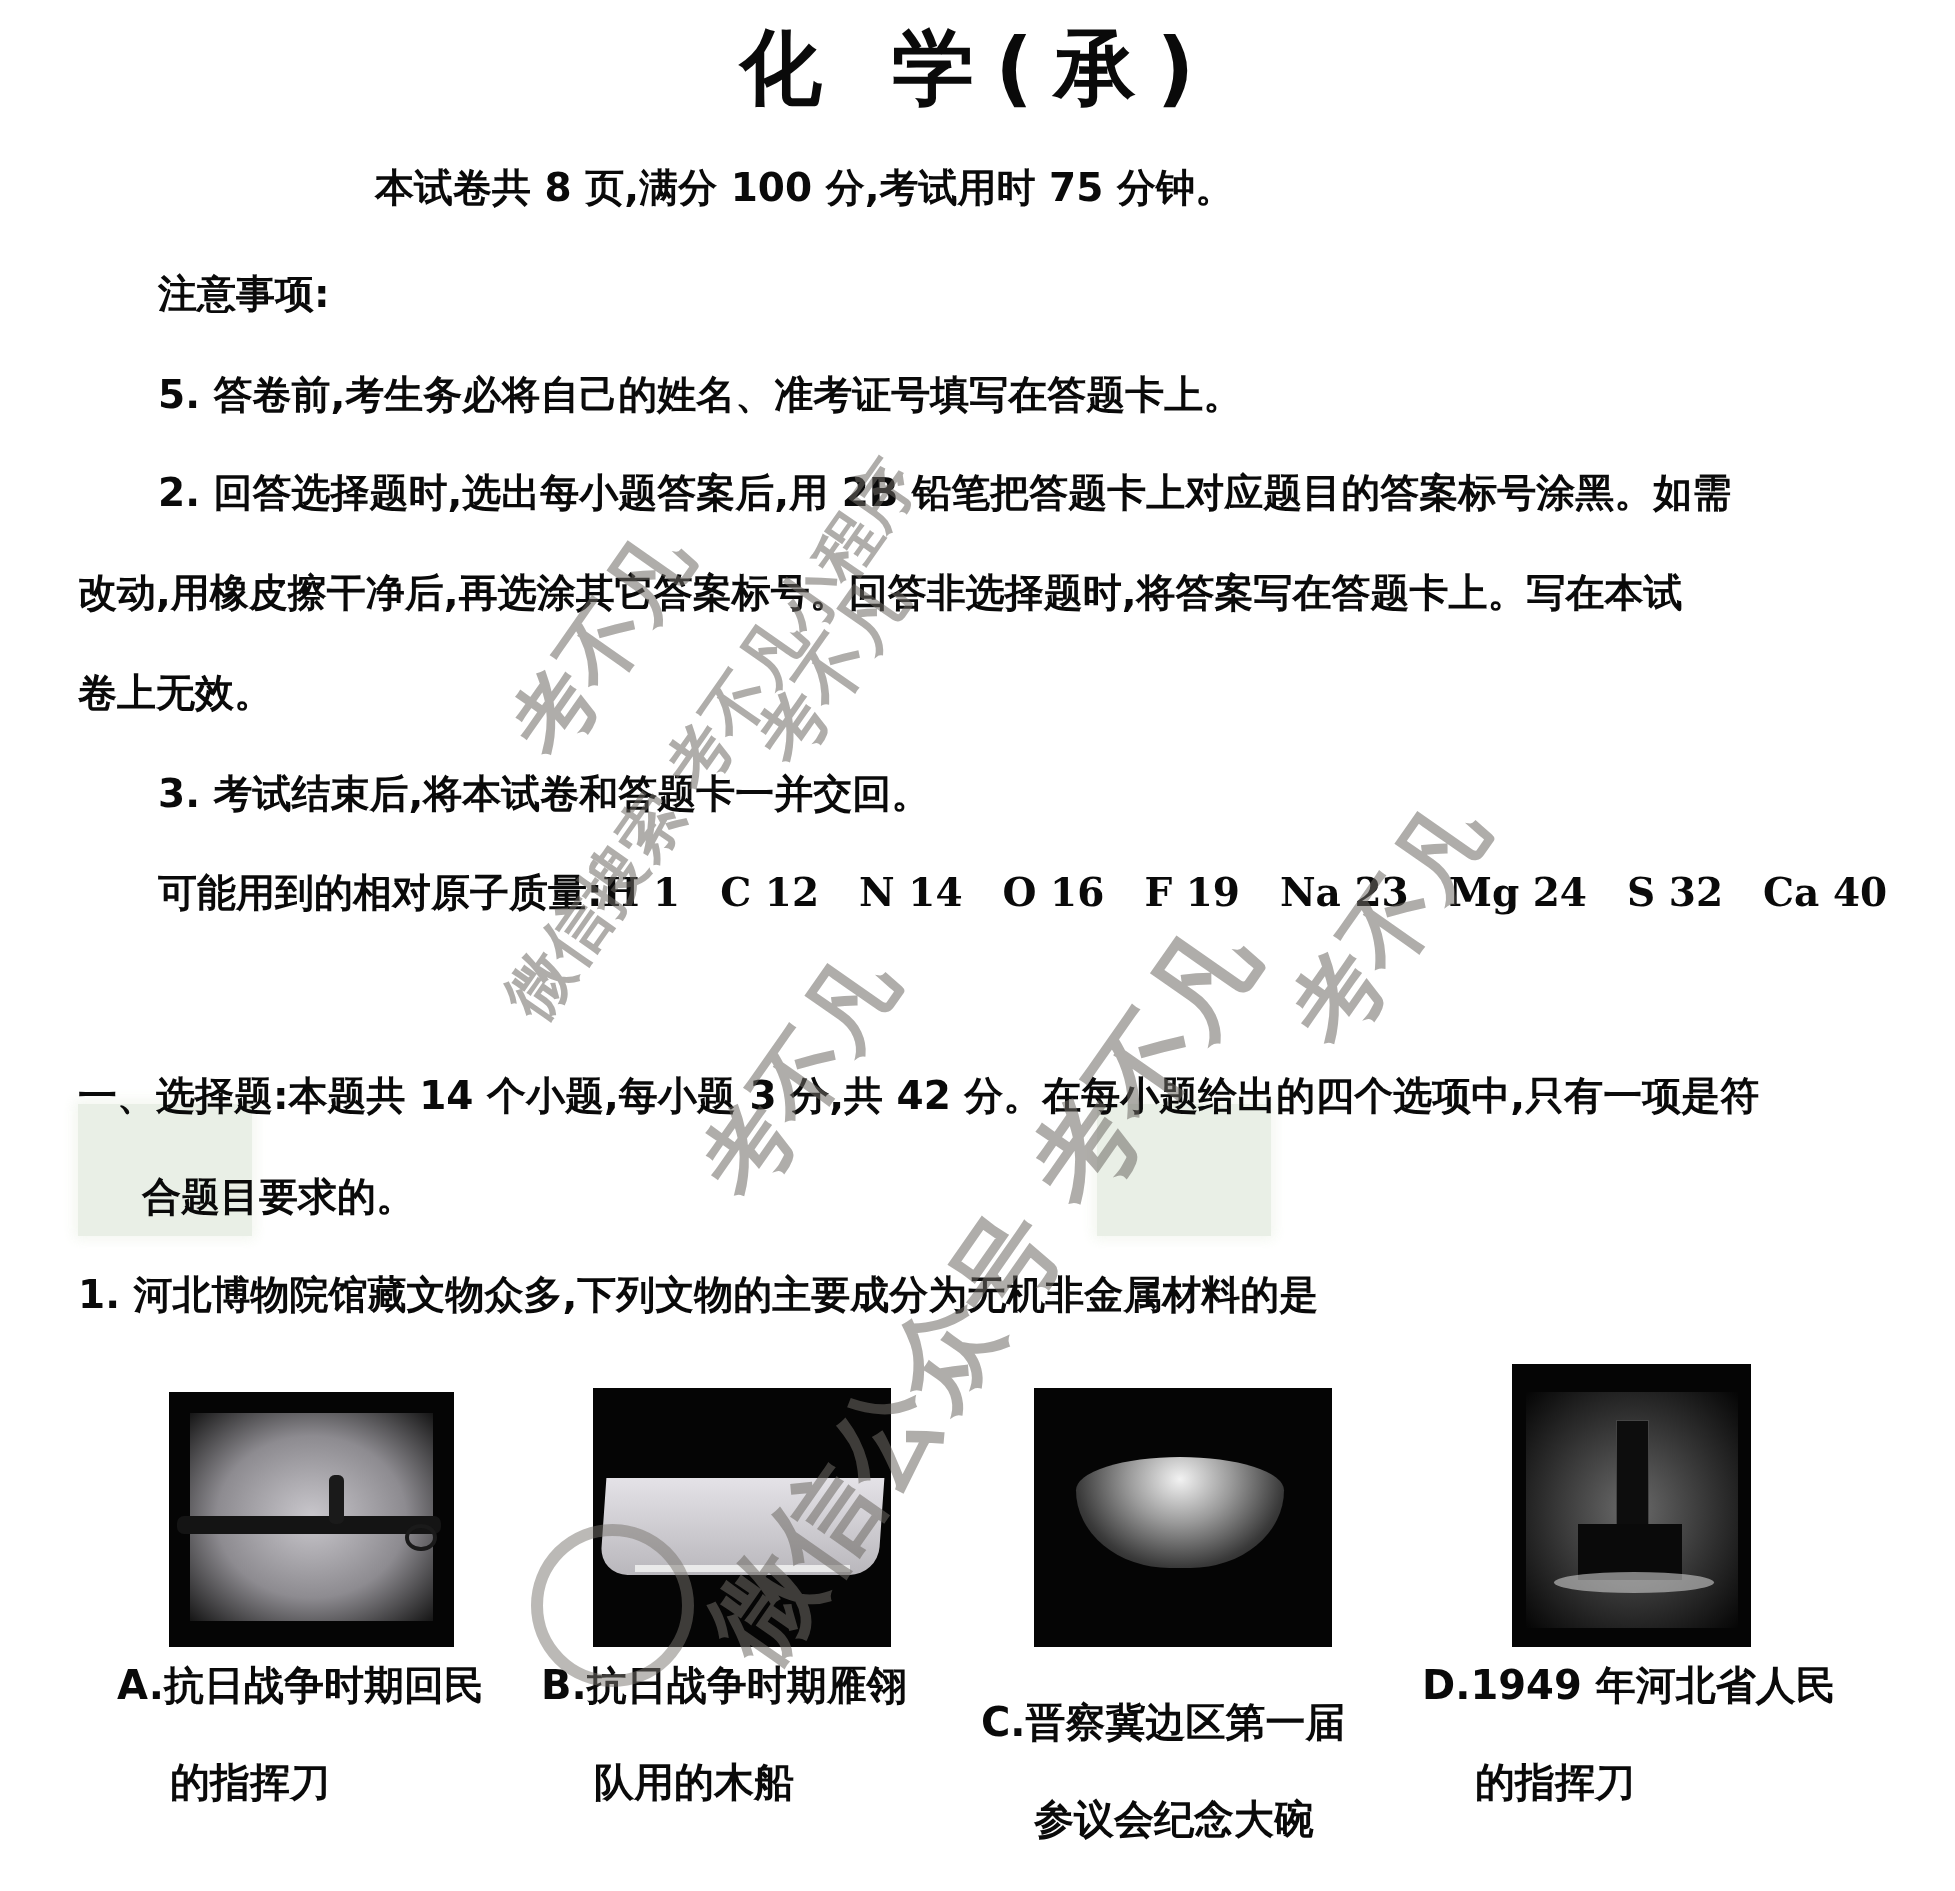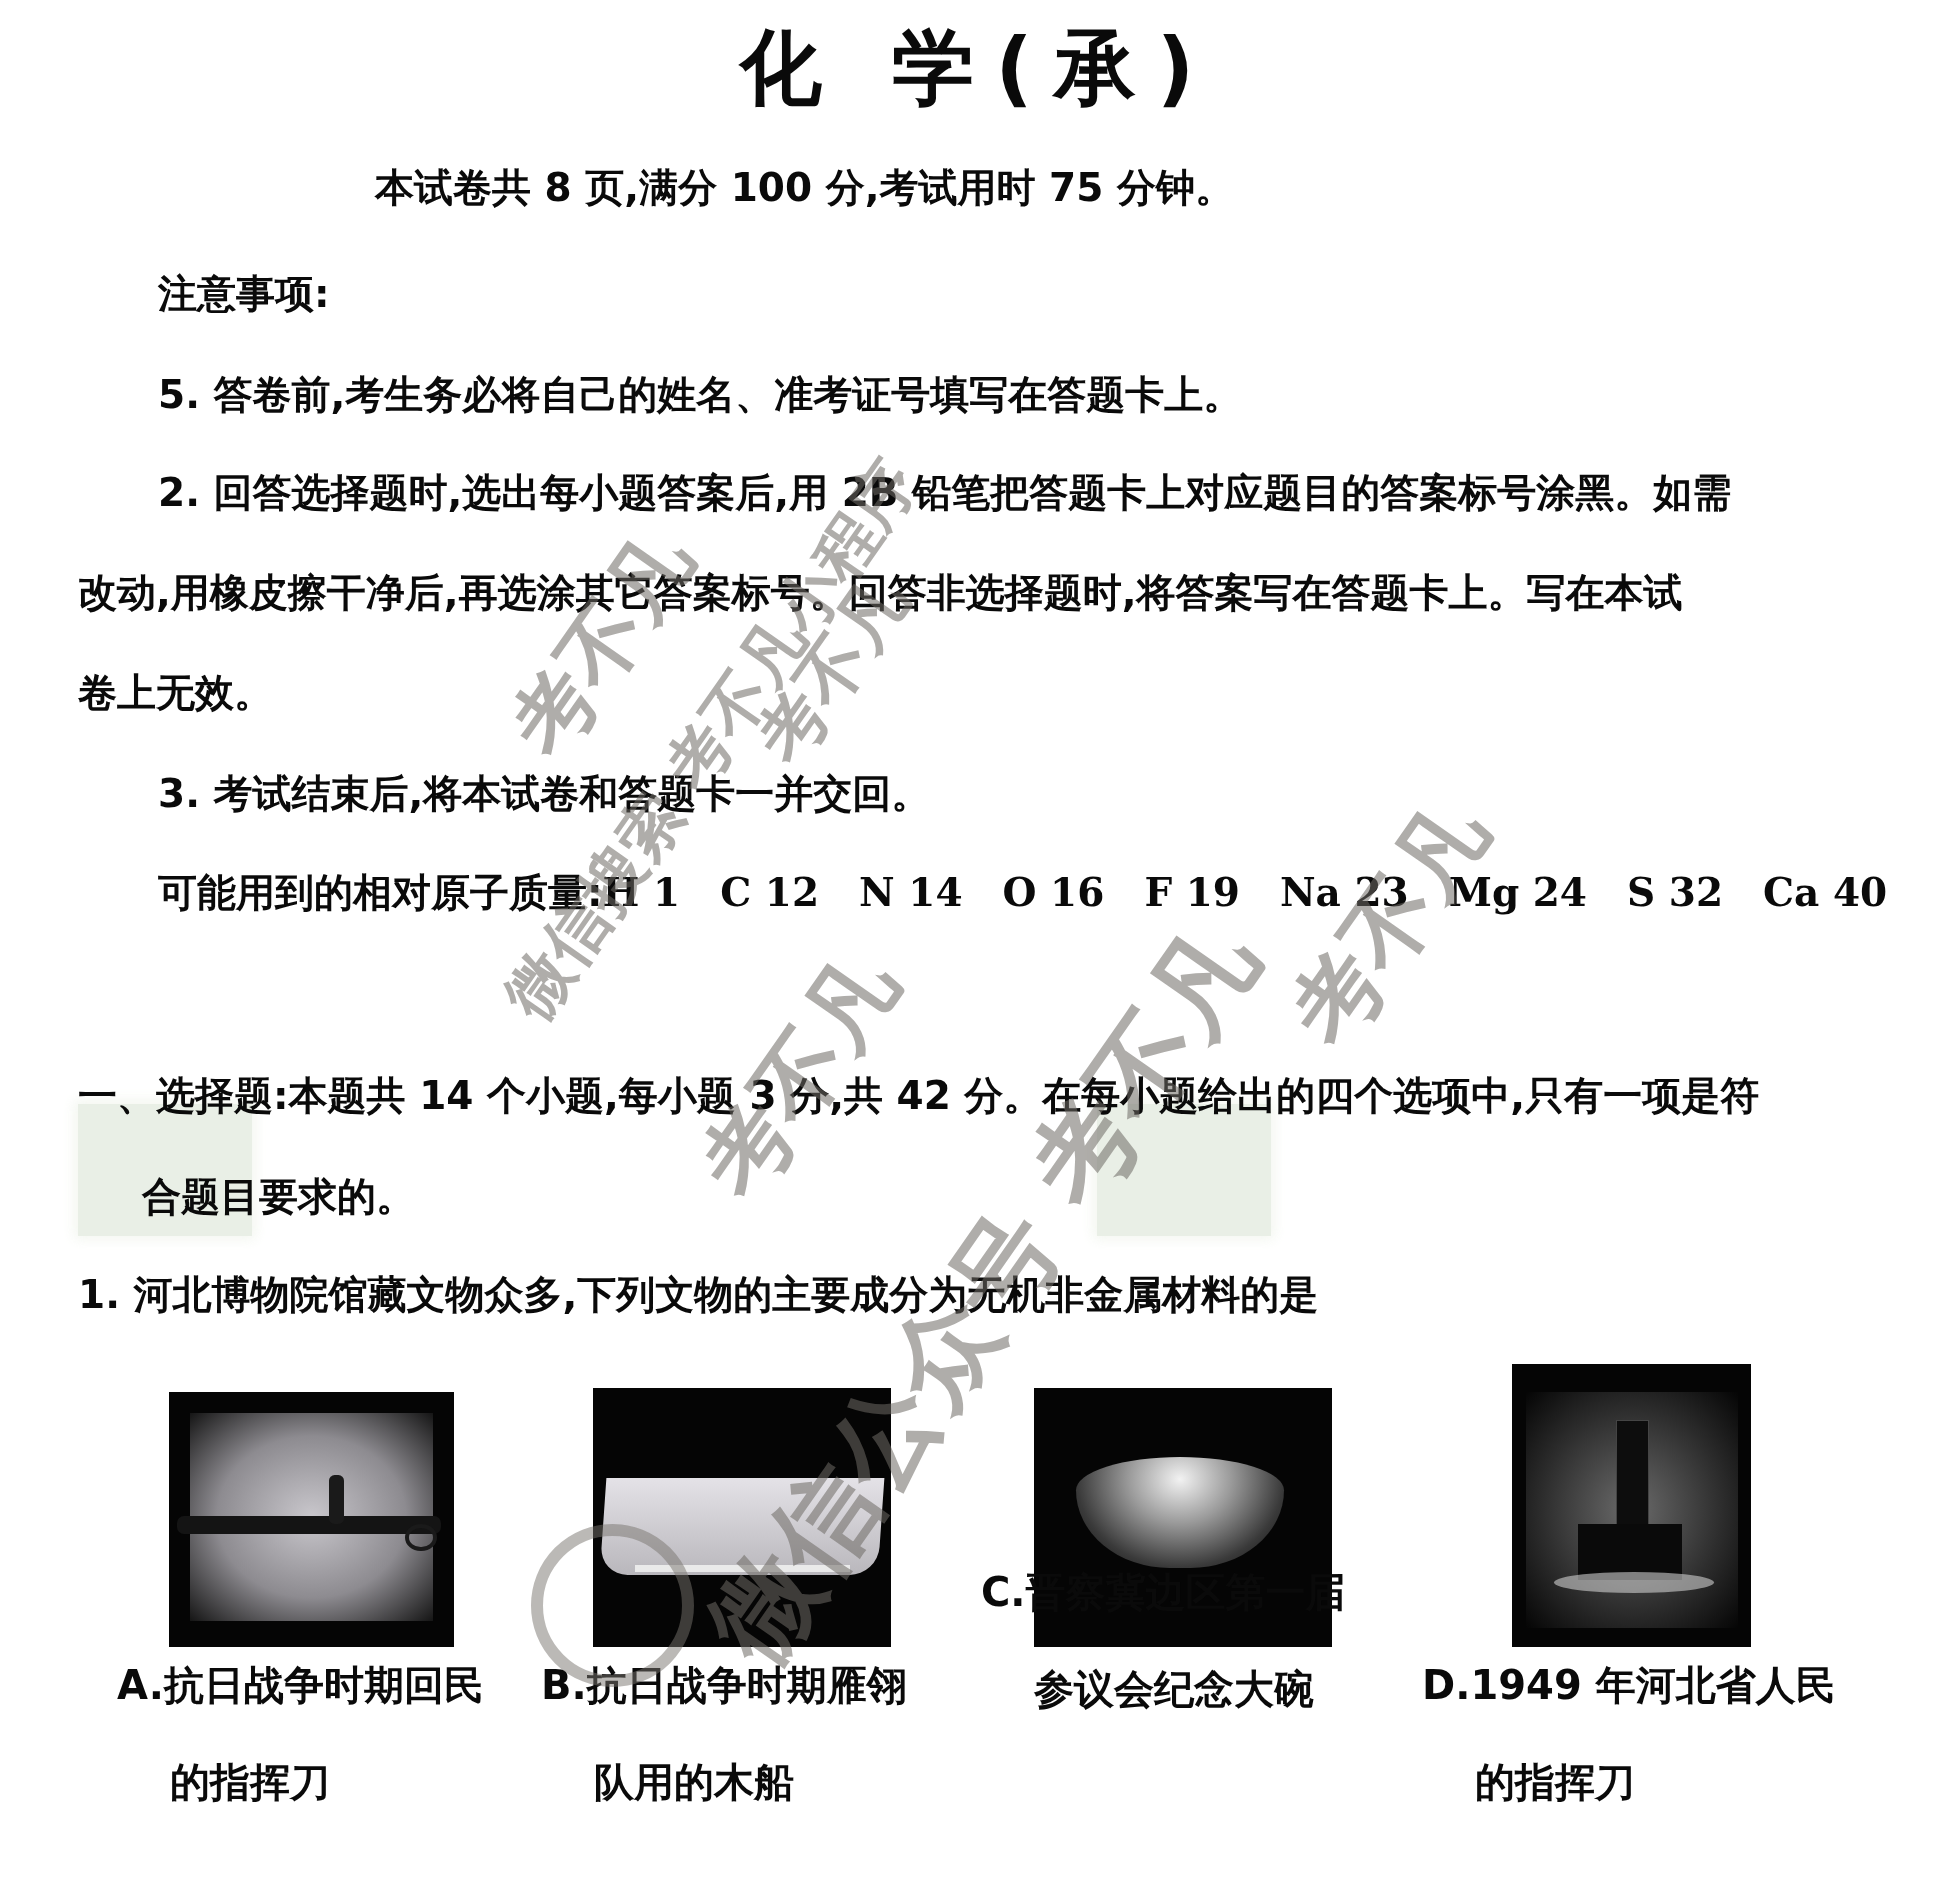--- a/index.html
+++ b/index.html
@@ -91,21 +91,21 @@
 </div>
 
 <div class="abs opt" style="left:117px; top:1637px;">
   <div><span>A.</span><span>抗日战争时期回民</span></div>
   <div style="padding-left:53px;">的指挥刀</div>
 </div>
 <div class="abs opt" style="left:541px; top:1637px;">
   <div><span>B.</span><span>抗日战争时期雁翎</span></div>
   <div style="padding-left:53px;">队用的木船</div>
 </div>
-<div class="abs opt" style="left:981px; top:1544px;">
+<div class="abs opt" style="left:981px; top:1674px;">
   <div><span>C.</span><span>晋察冀边区第一届</span></div>
   <div style="padding-left:53px;">参议会纪念大碗</div>
 </div>
 <div class="abs opt" style="left:1422px; top:1637px;">
   <div><span>D.</span><span>1949 年河北省人民</span></div>
   <div style="padding-left:53px;">的指挥刀</div>
 </div>
 
 <div class="abs watermark" style="left:486px; top:715px; transform:rotate(-55deg);">考不凡</div>
 <div class="abs watermark" style="left:736px; top:729px; transform:rotate(-55deg); font-size:69px;">考不凡</div>

